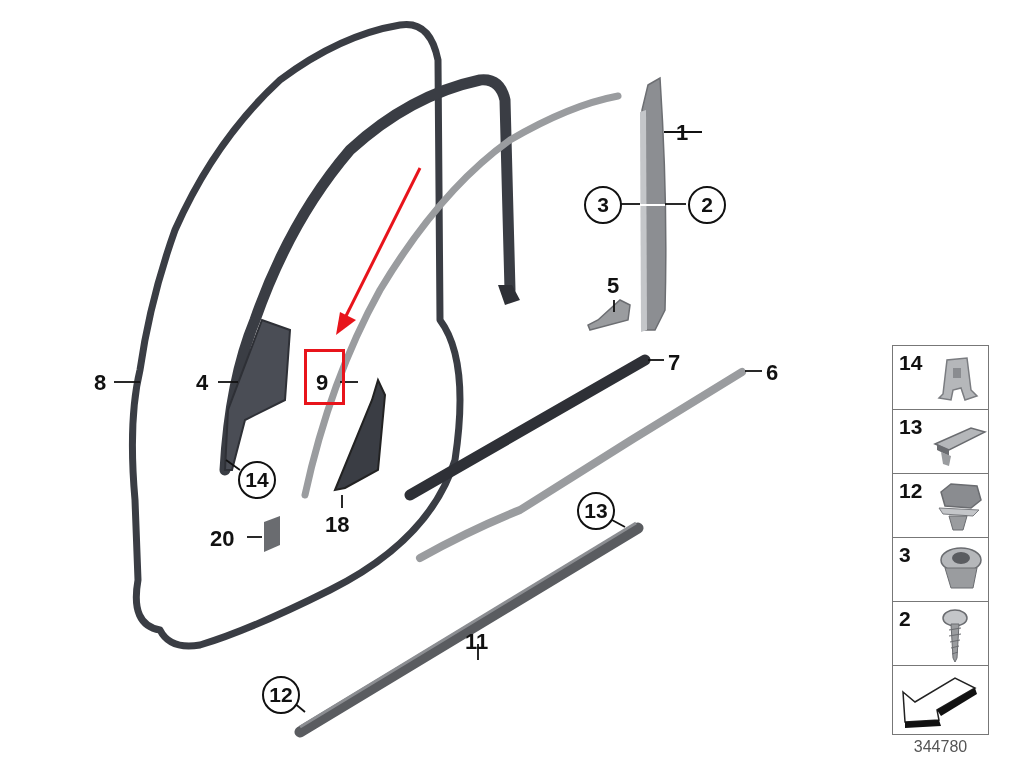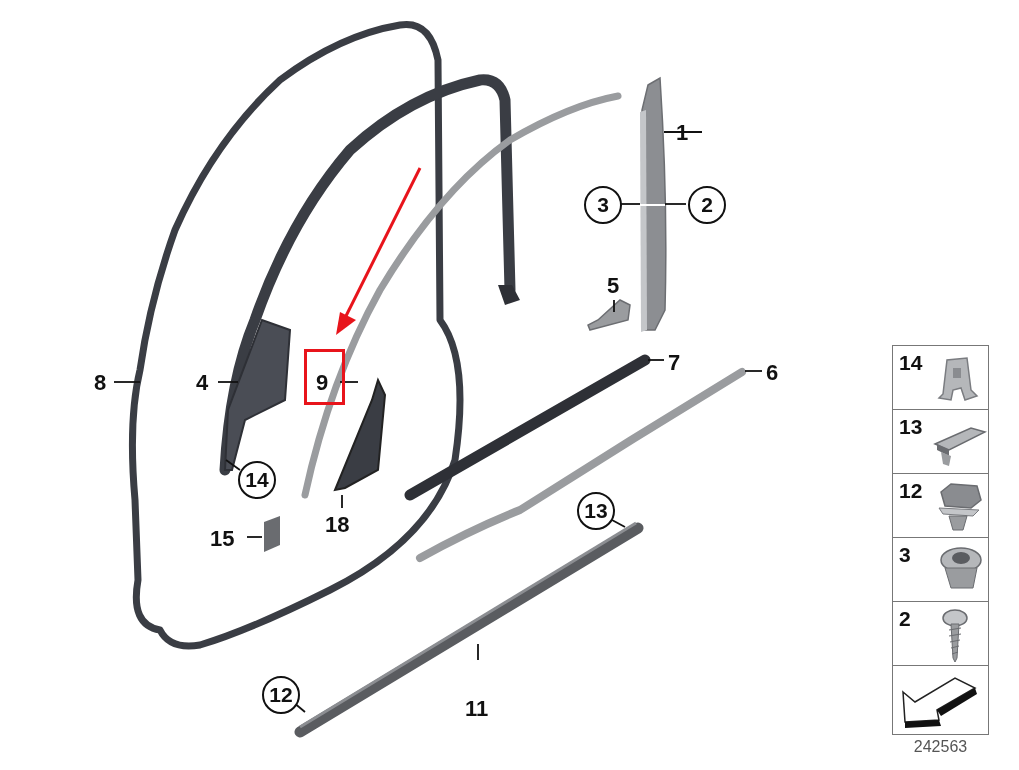--- a/index.html
+++ b/index.html
@@ -70,22 +70,22 @@
   </svg>
 
   <span class="lbl" style="left:676px;top:122px">1</span>
   <span class="lbl" style="left:94px;top:372px">8</span>
   <span class="lbl" style="left:196px;top:372px">4</span>
   <span class="lbl" style="left:316px;top:372px">9</span>
   <span class="lbl" style="left:607px;top:275px">5</span>
   <span class="lbl" style="left:668px;top:352px">7</span>
   <span class="lbl" style="left:766px;top:362px">6</span>
   <span class="lbl" style="left:325px;top:514px">18</span>
-  <span class="lbl" style="left:210px;top:528px">15</span>
-  <span class="lbl" style="left:465px;top:698px">11</span>
+  <span class="lbl" style="left:210px;top:528px">20</span>
+  <span class="lbl" style="left:465px;top:631px">11</span>
 
   <div class="circ" style="left:584px;top:186px">3</div>
   <div class="circ" style="left:688px;top:186px">2</div>
   <div class="circ" style="left:238px;top:461px">14</div>
   <div class="circ" style="left:577px;top:492px">13</div>
   <div class="circ" style="left:262px;top:676px">12</div>
 
   <div class="highlight" style="left:304px;top:349px;width:41px;height:56px"></div>
 
   <div id="legend">
@@ -135,14 +135,14 @@
       </svg>
     </div>
     <div class="lg-cell">
       <svg style="position:absolute;left:4px;top:4px;width:88px;height:60px" viewBox="0 0 88 60">
         <path d="M6,22 L18,32 L58,8 L78,18 L40,40 L42,50 L8,52 Z" fill="#fff" stroke="#222" stroke-width="1.5"></path>
         <path d="M78,18 L80,24 L44,46 L40,40 Z" fill="#111"></path>
         <path d="M8,52 L42,50 L44,56 L8,58 Z" fill="#111"></path>
       </svg>
     </div>
   </div>
-  <div id="diagram-id">242563</div>
+  <div id="diagram-id">344780</div>
 </div>
 
 </body></html>

